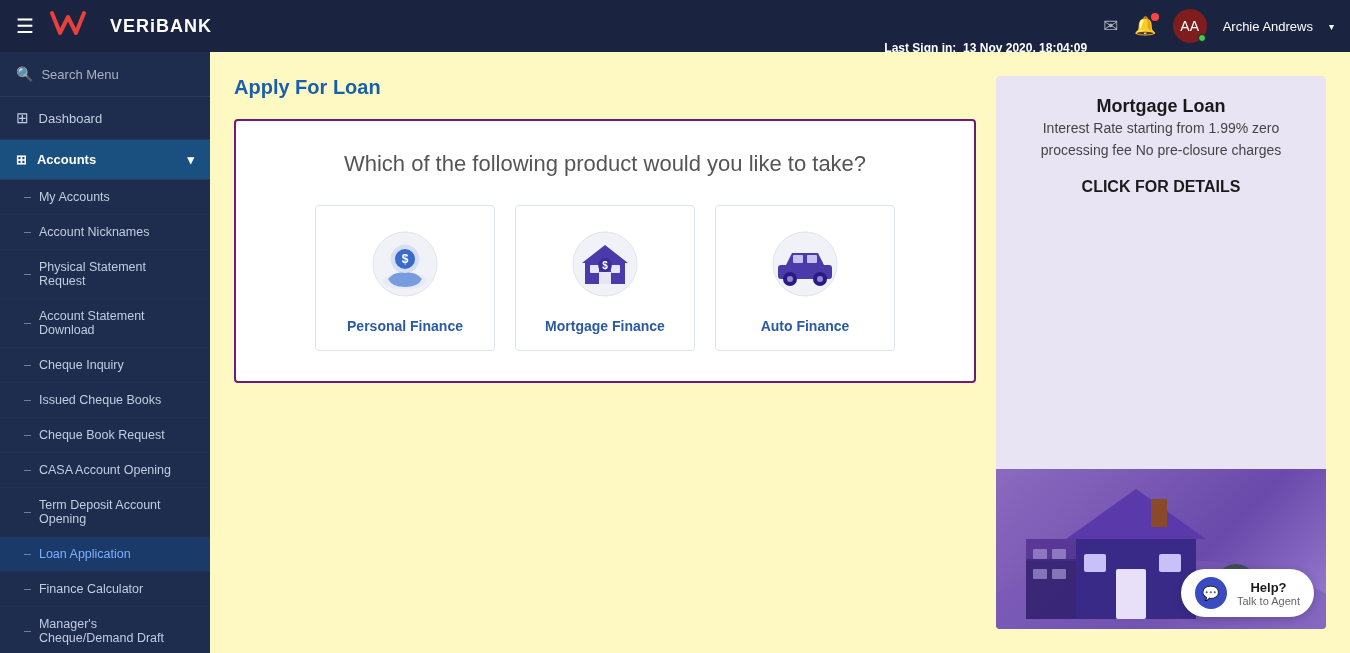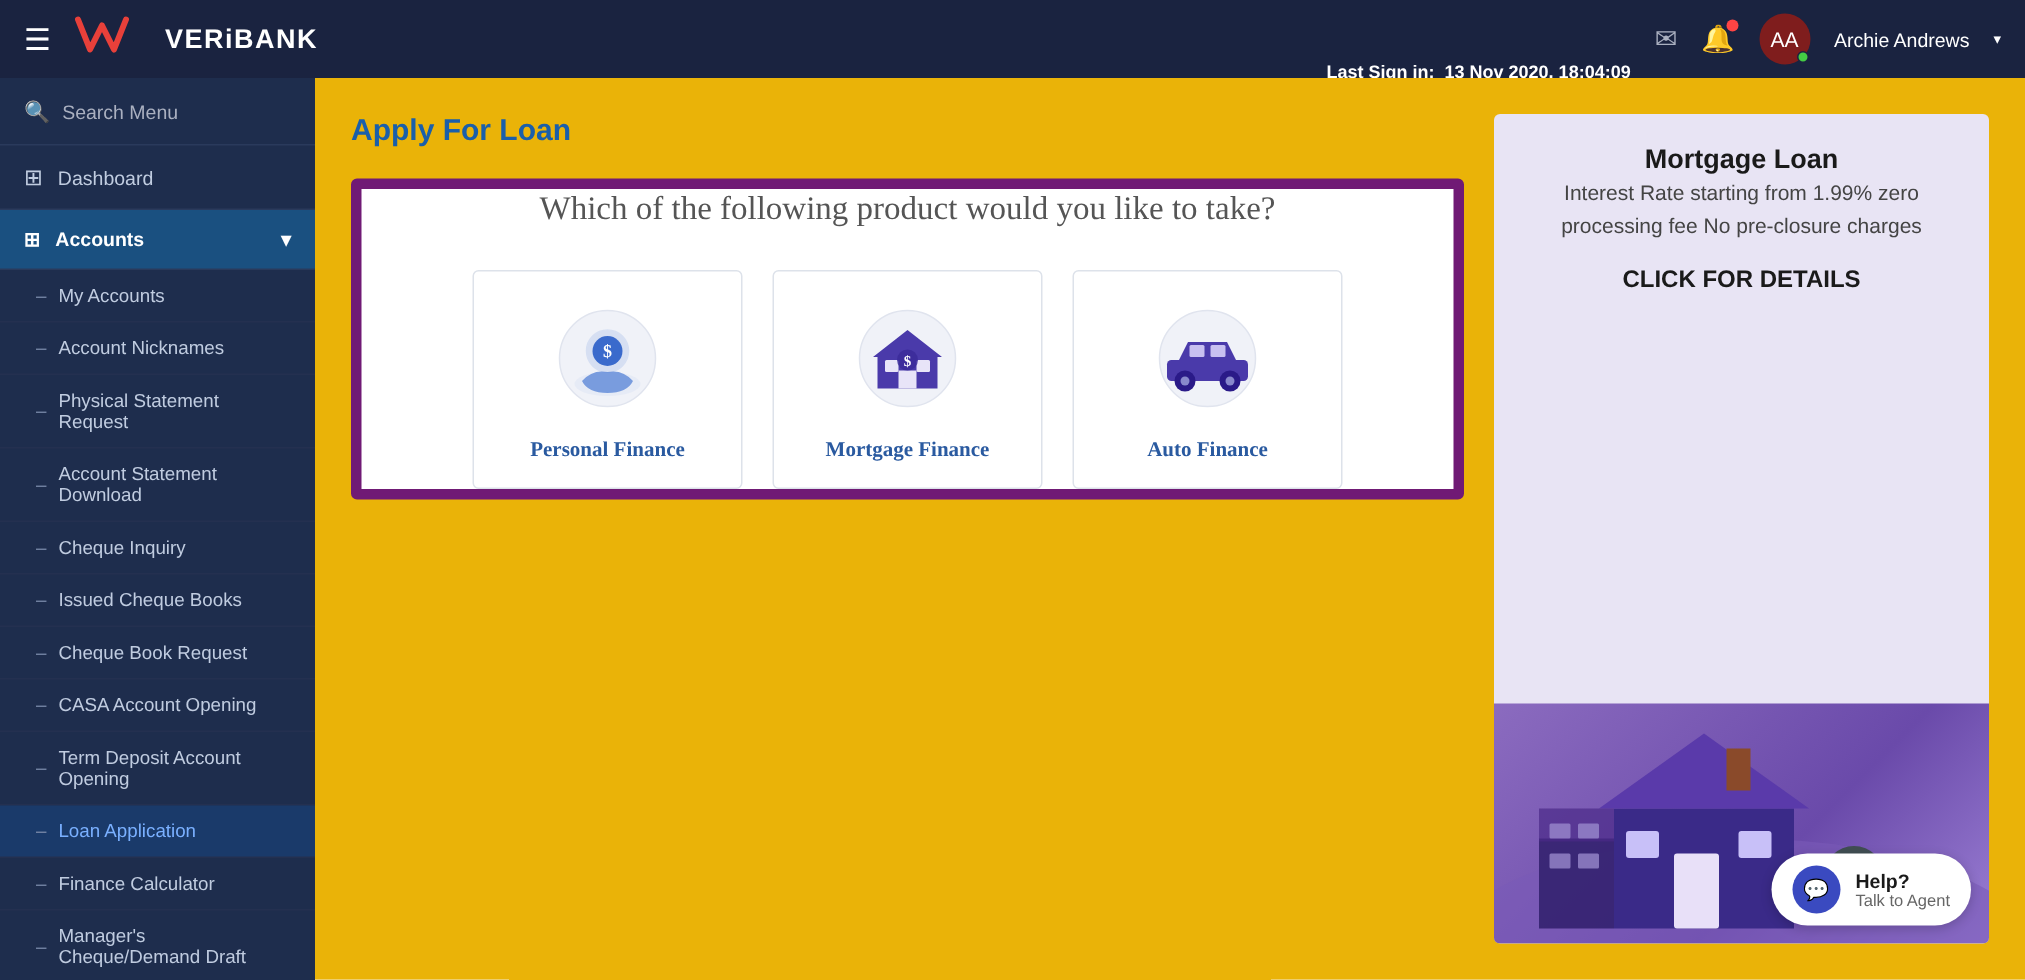--- a/index.html
+++ b/index.html
@@ -162,41 +162,41 @@
       content: "–";
       margin-right: 8px;
       color: #7a8aaa;
     }
 
     
     .content-area {
       flex: 1;
       overflow-y: auto;
       padding: 24px;
-      background: #eab308;
+      background: #fef9c3;
       display: flex;
       gap: 20px;
     }
 
     .main-content {
       flex: 1;
     }
 
     .page-title {
       color: #1a5faa;
       font-size: 20px;
       font-weight: 600;
       margin-bottom: 20px;
     }
 
     .loan-card {
       background: white;
-      border: 7px solid #701a75;
+      border: 2px solid #701a75;
       border-radius: 4px;
-      font-family: Liberation Serif, serif;
+      padding: 30px;
     }
 
     .loan-question {
       color: #555;
       font-size: 22px;
       font-weight: 400;
       margin-bottom: 28px;
       text-align: center;
     }
 
@@ -304,20 +304,21 @@
       align-items: center;
       justify-content: center;
       color: white;
       font-size: 14px;
     }
     .help-text {}
     .help-title {
       font-size: 13px;
       font-weight: bold;
       color: #1a1a1a;
+      text-align: center;
     }
     .help-subtitle {
       font-size: 11px;
       color: #666;
     }
 
     .notification-dot {
       position: relative;
     }
     .notification-dot::after {

